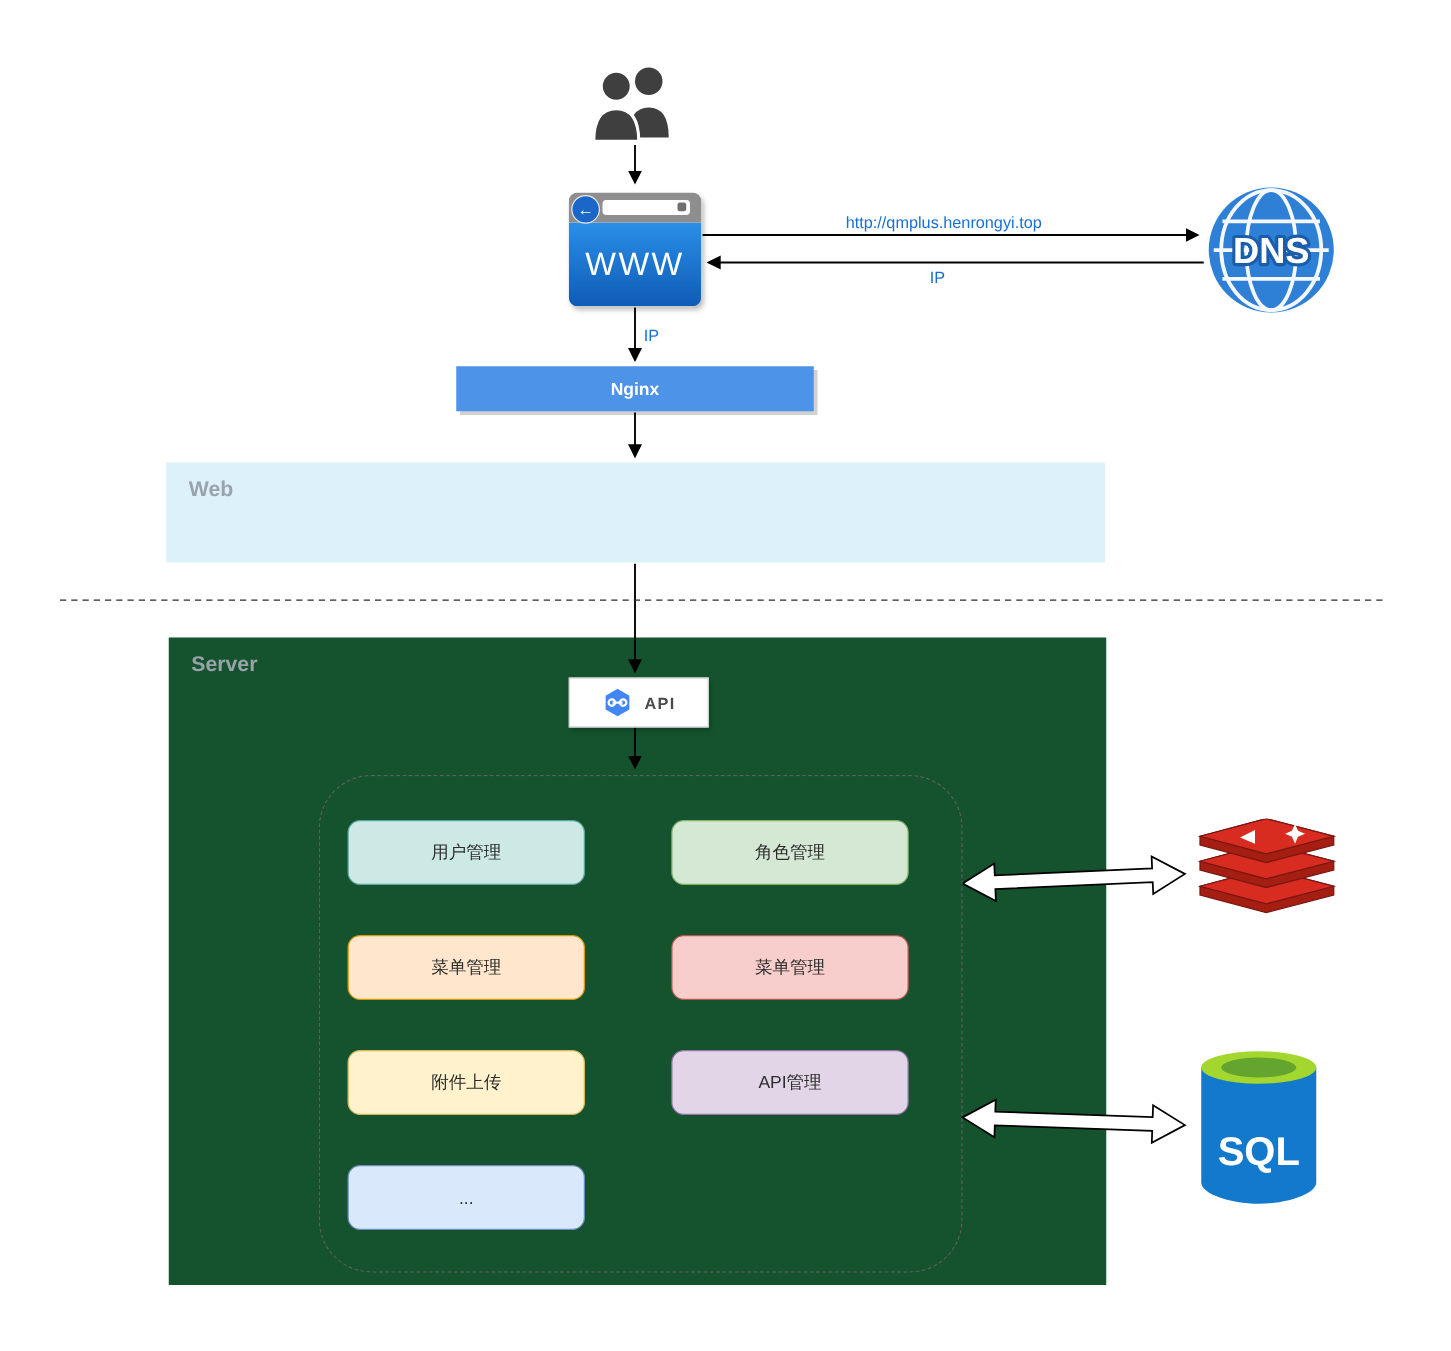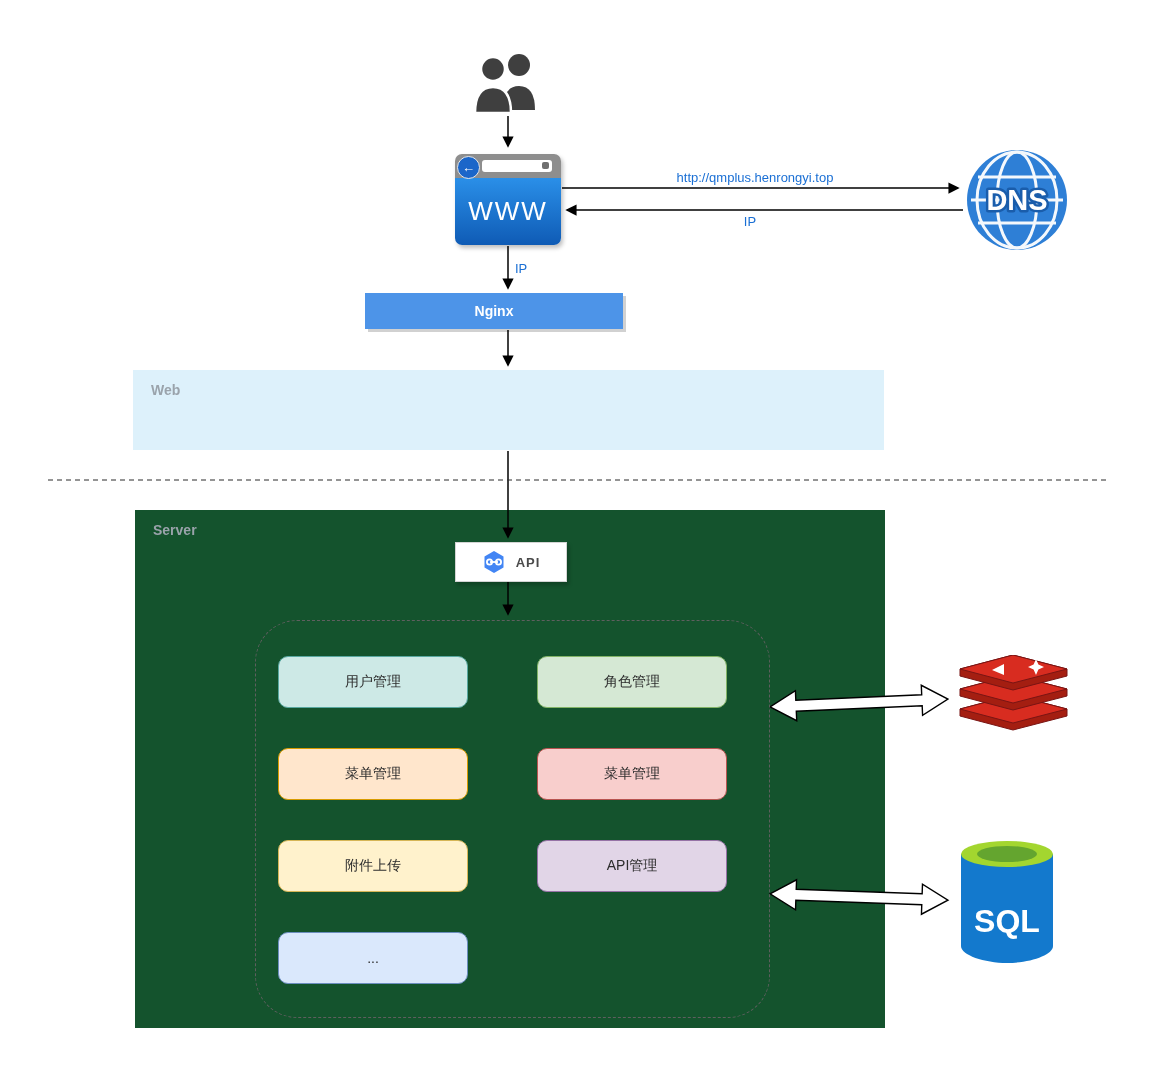--- a/index.html
+++ b/index.html
@@ -3,21 +3,21 @@
 <meta charset="utf-8">
 <style>
   html,body{margin:0;padding:0;background:#fff;}
   body{font-family:"Liberation Sans", sans-serif;}
   #canvas{position:relative;width:1161px;height:1081px;background:#fff;overflow:hidden;}
 
   
   .region{position:absolute;}
   .region-web{left:133px;top:370px;width:751px;height:80px;background:#ddf1fb;}
   .region-server{left:135px;top:510px;width:750px;height:518px;background:#f5f5f5;}
-  .region-label{position:absolute;left:18px;top:12px;font-size:14px;font-weight:bold;color:#9aa3ab;}
+  .region-label{position:absolute;left:18px;top:12px;font-size:17px;font-weight:bold;color:#9aa3ab;}
 
   
   #overlay{position:absolute;left:0;top:0;width:1161px;height:1081px;pointer-events:none;}
 
   
   .users-icon{position:absolute;left:468px;top:50px;}
 
   
   .browser{position:absolute;left:455px;top:154px;width:106px;height:91px;border-radius:7px;overflow:hidden;box-shadow:2px 3px 4px rgba(0,0,0,.25);}
   .browser-topbar{position:absolute;left:0;top:0;width:100%;height:24px;background:#8e8e8e;}
@@ -31,21 +31,21 @@
   
   .dns-icon{position:absolute;left:965px;top:148px;}
 
   
   .edge-label{position:absolute;font-size:13px;color:#1a6fd4;text-align:center;}
   .label-url{left:630px;top:170px;width:250px;}
   .label-ip-return{left:700px;top:214px;width:100px;}
   .label-ip-down{left:515px;top:261px;width:40px;text-align:left;}
 
   
-  .nginx{position:absolute;left:365px;top:293px;width:258px;height:36px;background:#4d94e8;
+  .nginx{position:absolute;left:365px;top:293px;width:286px;height:36px;background:#4d94e8;
     box-shadow:3px 3px 0 rgba(0,0,0,.18);display:flex;align-items:center;justify-content:center;
     color:#fff;font-size:14px;font-weight:bold;}
 
   
   .api-box{position:absolute;left:455px;top:542px;width:110px;height:38px;background:#fff;border:1px solid #d4d4d4;
     box-shadow:2px 3px 4px rgba(0,0,0,.22);display:flex;align-items:center;justify-content:center;gap:10px;}
   .api-label{font-size:13px;font-weight:bold;color:#4a4a4a;letter-spacing:1px;}
 
   
   .module-box{position:absolute;left:255px;top:620px;width:515px;height:398px;border:1.5px dashed #5f5f5f;border-radius:42px;box-sizing:border-box;

